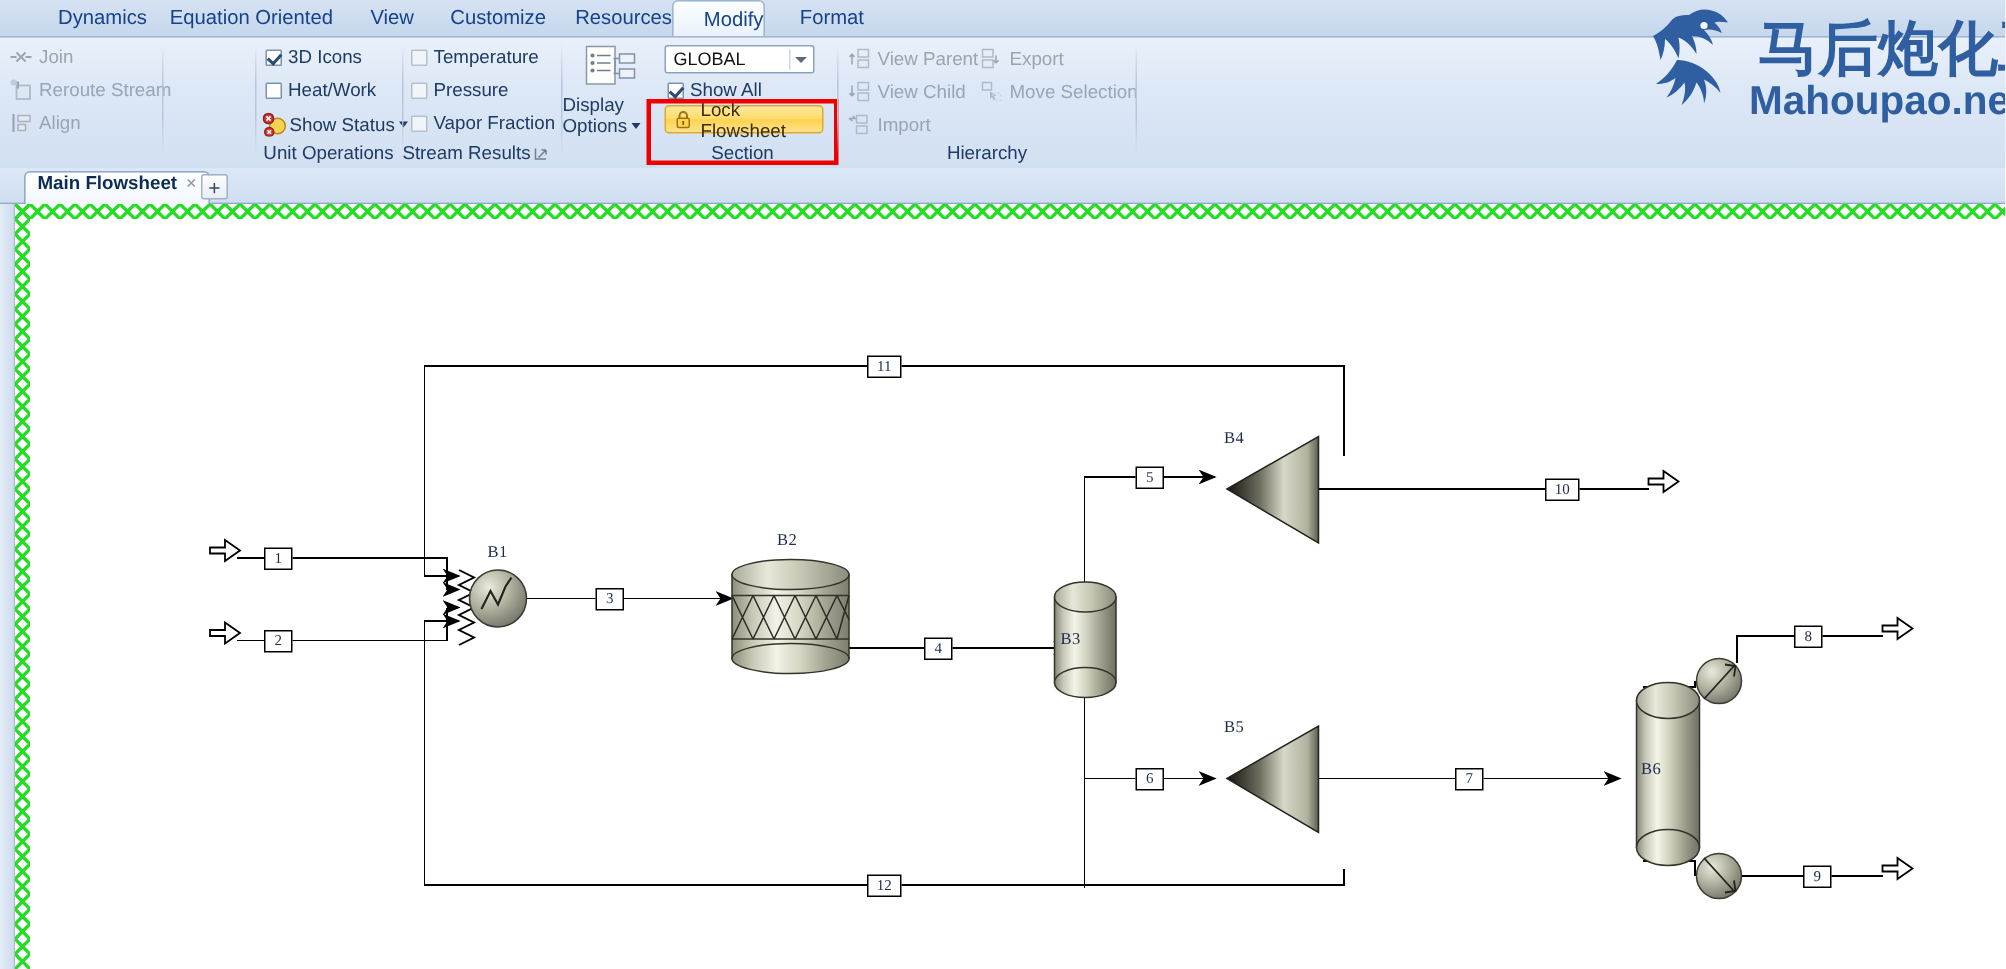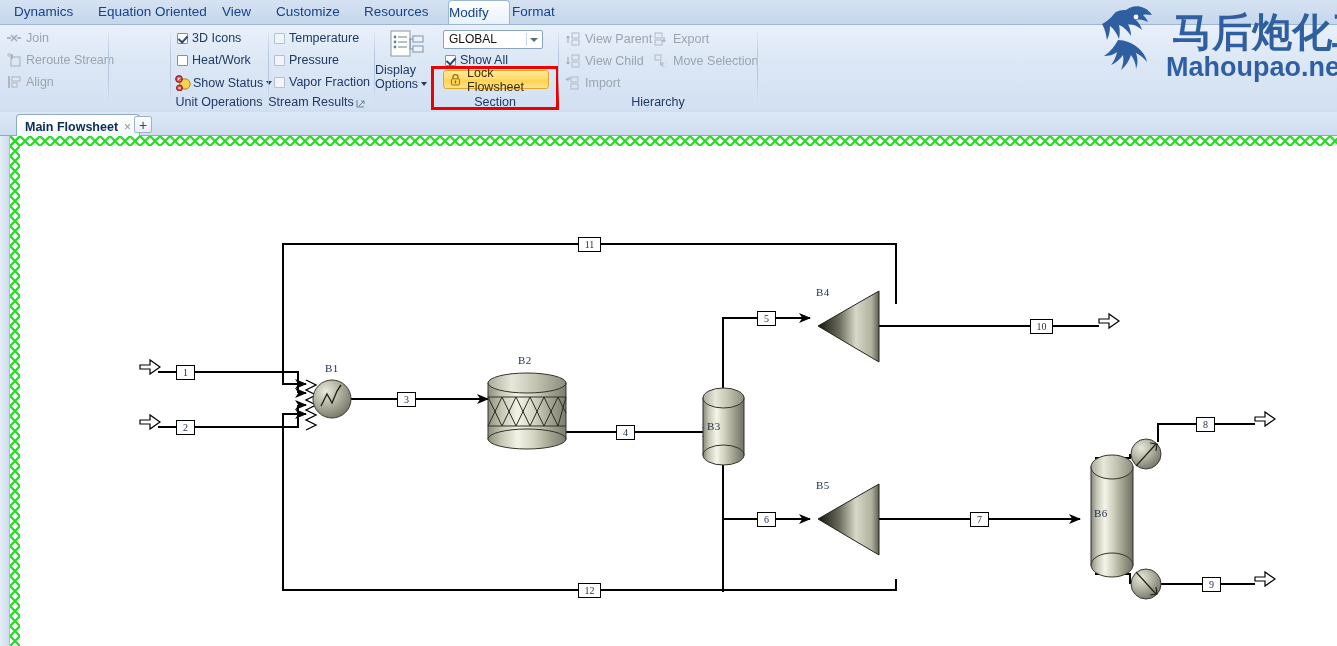--- a/index.html
+++ b/index.html
@@ -13,21 +13,21 @@
 
   
   .ribbon{
     position:absolute;left:0;top:0;width:1337px;height:112px;
     background:linear-gradient(to bottom,#cfdef0 0%,#c9d9ed 46%,#cfdef0 100%);
     overflow:hidden;
   }
   .tabstrip{position:absolute;left:0;top:0;width:1337px;height:24px;
     background:linear-gradient(to bottom,#d5e2f2 0%,#c6d7ec 100%);}
   .tab{position:absolute;top:0;height:24px;line-height:24px;
-    font-size:13.5px;color:#15428b;text-align:left;cursor:default;}
+    font-size:13.5px;color:#15428b;text-align:right;cursor:default;}
   .tab.active{
     background:linear-gradient(to bottom,#fdfeff 0%,#eef5fd 70%,#e8f1fc 100%);
     border:1px solid #9cb6d4;border-bottom:none;
     border-radius:4px 4px 0 0;box-sizing:border-box;
     color:#15428b;
   }
   .ribbon-body{position:absolute;left:0;top:24px;width:1337px;height:86px;
     background:linear-gradient(to bottom,#e9f0fa 0%,#dde8f6 40%,#d2e0f2 100%);
     border-top:1px solid #9cb6d4;
     box-sizing:border-box;}
@@ -68,21 +68,21 @@
   
   .logo{position:absolute;right:0;top:0;width:237px;height:90px;overflow:hidden;}
 
   
   .docbar{position:absolute;left:0;top:112px;width:1337px;height:24px;
     background:linear-gradient(to bottom,#dce8f6 0%,#cfdef0 100%);
     border-bottom:1px solid #8fa9c6;box-sizing:border-box;}
   .doctab{position:absolute;left:16px;top:2px;height:22px;
     background:linear-gradient(to bottom,#ffffff 0%,#f2f7fd 100%);
     border:1px solid #8fa9c6;border-bottom:none;border-radius:4px 4px 0 0;
-    box-sizing:border-box;display:flex;align-items:center;gap:6px;padding:12px 8px;
+    box-sizing:border-box;display:flex;align-items:flex-start;gap:6px;padding:0 8px;
     font-size:12.5px;font-weight:bold;color:#0d2c55;}
   .doctab .x{color:#8a93a0;font-size:12px;font-weight:normal;cursor:pointer;}
   .addtab{position:absolute;left:134px;top:4px;width:18px;height:17px;
     background:linear-gradient(to bottom,#fdfdfd,#e8eef6);
     border:1px solid #9fb2c8;border-radius:2px;box-sizing:border-box;
     display:flex;align-items:center;justify-content:center;
     font-size:14px;color:#33495f;line-height:1;}
 
   
   .railL{position:absolute;left:0;top:136px;width:10px;height:510px;

